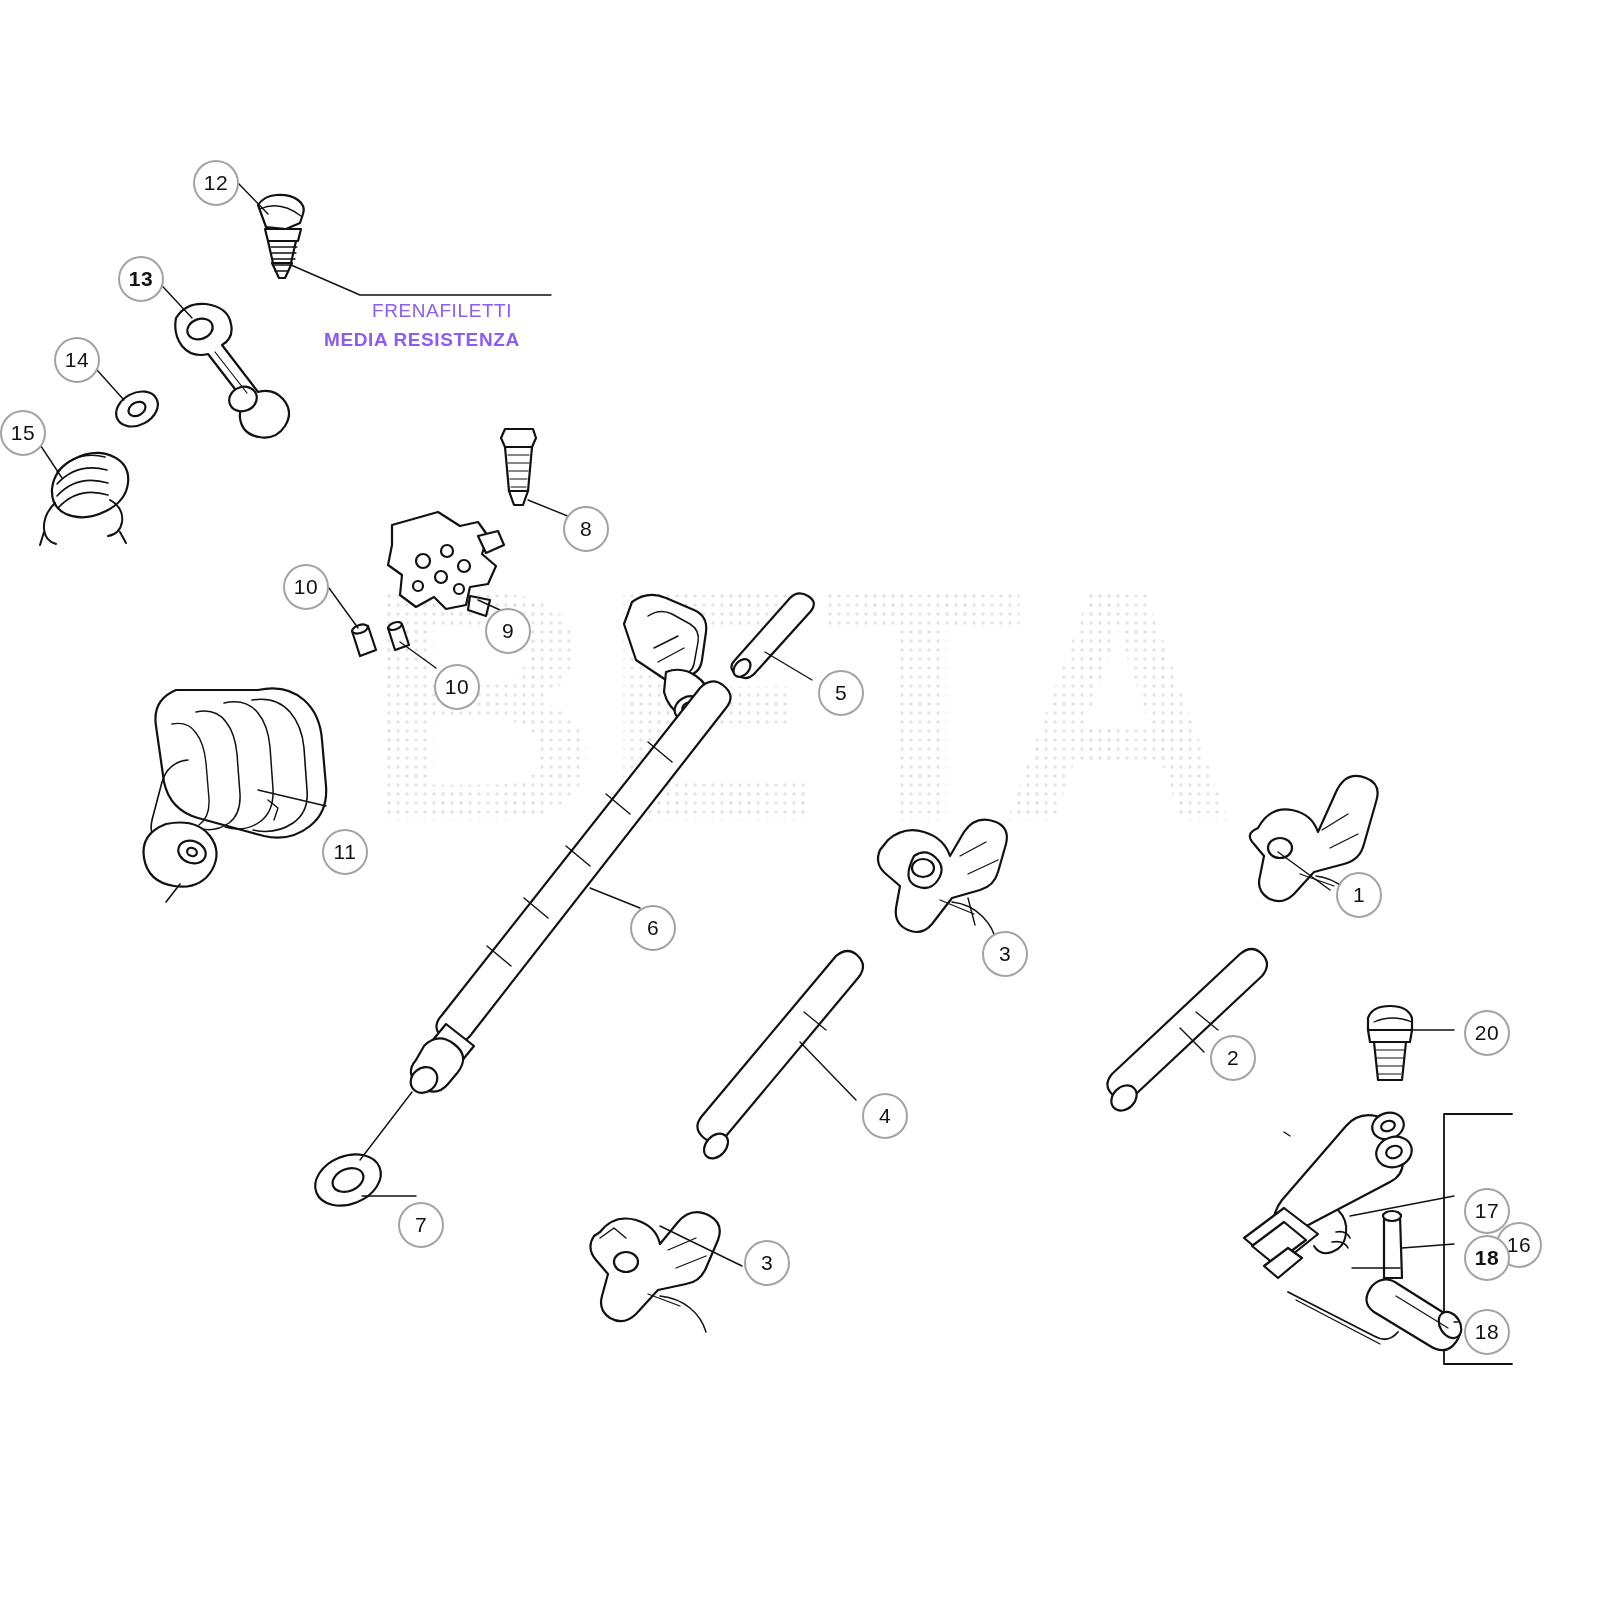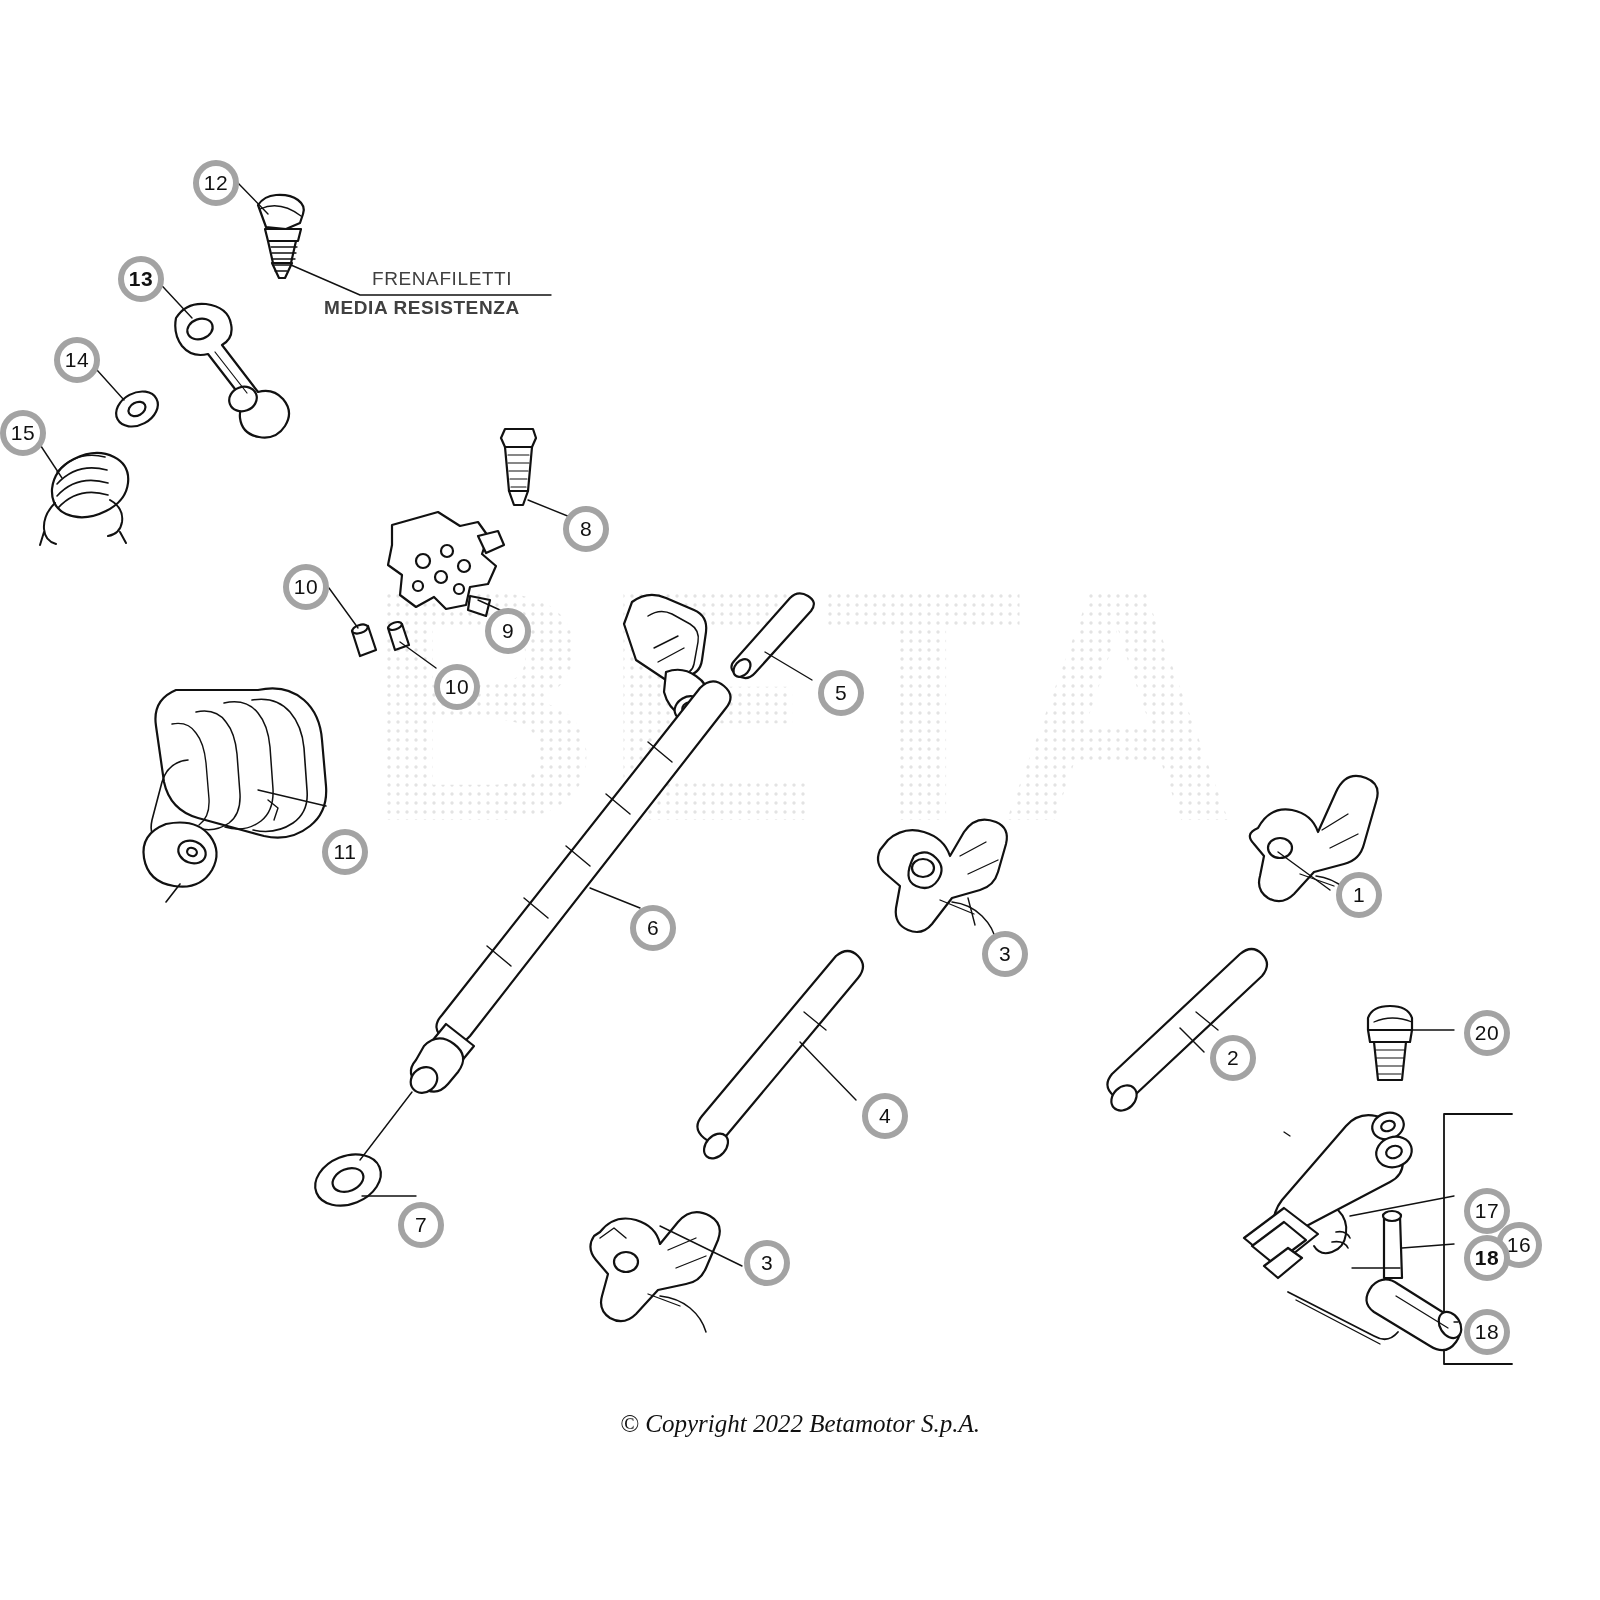--- a/index.html
+++ b/index.html
@@ -19,41 +19,42 @@
     position: absolute;
     left: 0;
     top: 0;
     width: 1600px;
     height: 1600px;
   }
   .callout {
     position: absolute;
     width: 46px;
     height: 46px;
-    border: 6px solid #a3a3a3;
+    border: 2px solid #a3a3a3;
     border-radius: 50%;
     background: #ffffff;
     color: #111111;
     font-size: 21px;
     font-family: "Liberation Sans", sans-serif;
     display: flex;
     align-items: center;
     justify-content: center;
     box-sizing: border-box;
     letter-spacing: 0.5px;
     z-index: 5;
   }
   .note {
     position: absolute;
-    color: #404040;
+    color: #8b5cf6;
     font-size: 19px;
     font-family: "Liberation Sans", sans-serif;
     letter-spacing: 0.6px;
     white-space: nowrap;
     z-index: 5;
+    margin-top: 32px;
   }
   .copyright {
     position: absolute;
     left: 0;
     top: 1410px;
     width: 1600px;
     text-align: center;
     color: #111111;
     font-size: 25px;
     font-family: "Liberation Serif", serif;
@@ -308,15 +309,14 @@
   <div class="callout" style="left:398px;  top:1202px;">7</div>
   <div class="callout" style="left:1464px; top:1188px;text-align:center;">17</div>
   <div class="callout" style="left:1496px; top:1222px;">16</div>
   <div class="callout" style="left:1464px; top:1235px;font-weight:bold;">18</div>
   <div class="callout" style="left:744px;  top:1240px;">3</div>
   <div class="callout" style="left:1464px; top:1309px;">18</div>
 
   <div class="note" style="left:372px; top:268px;">FRENAFILETTI</div>
   <div class="note" style="left:324px; top:297px;font-weight:bold;">MEDIA RESISTENZA</div>
 
-  <div class="copyright">© Copyright 2022 Betamotor S.p.A.</div>
 
 </div>
 
 </body></html>

